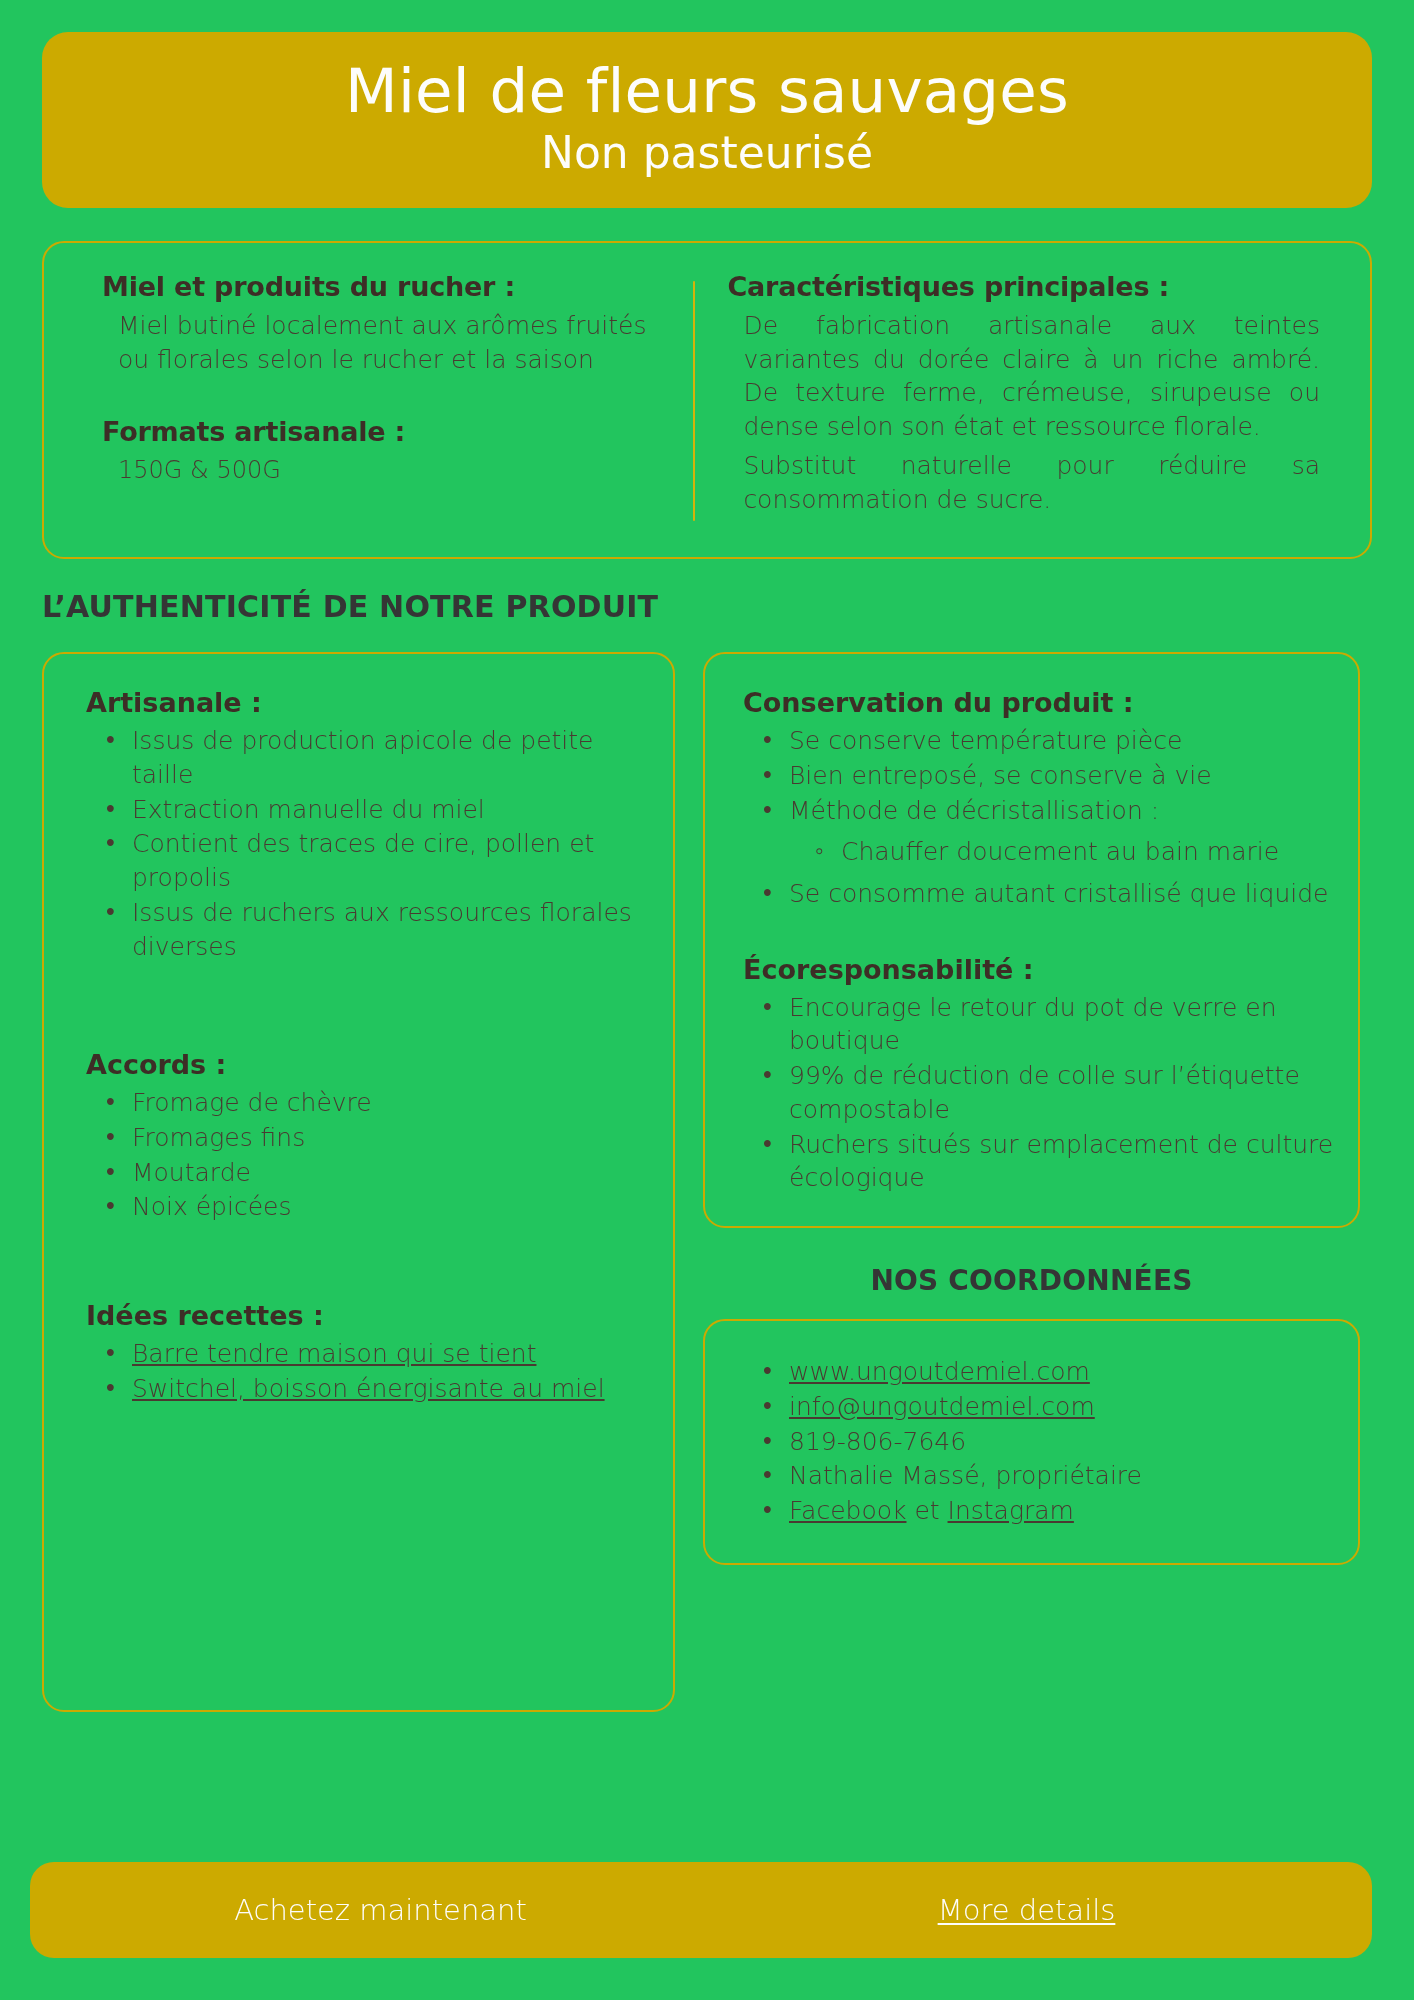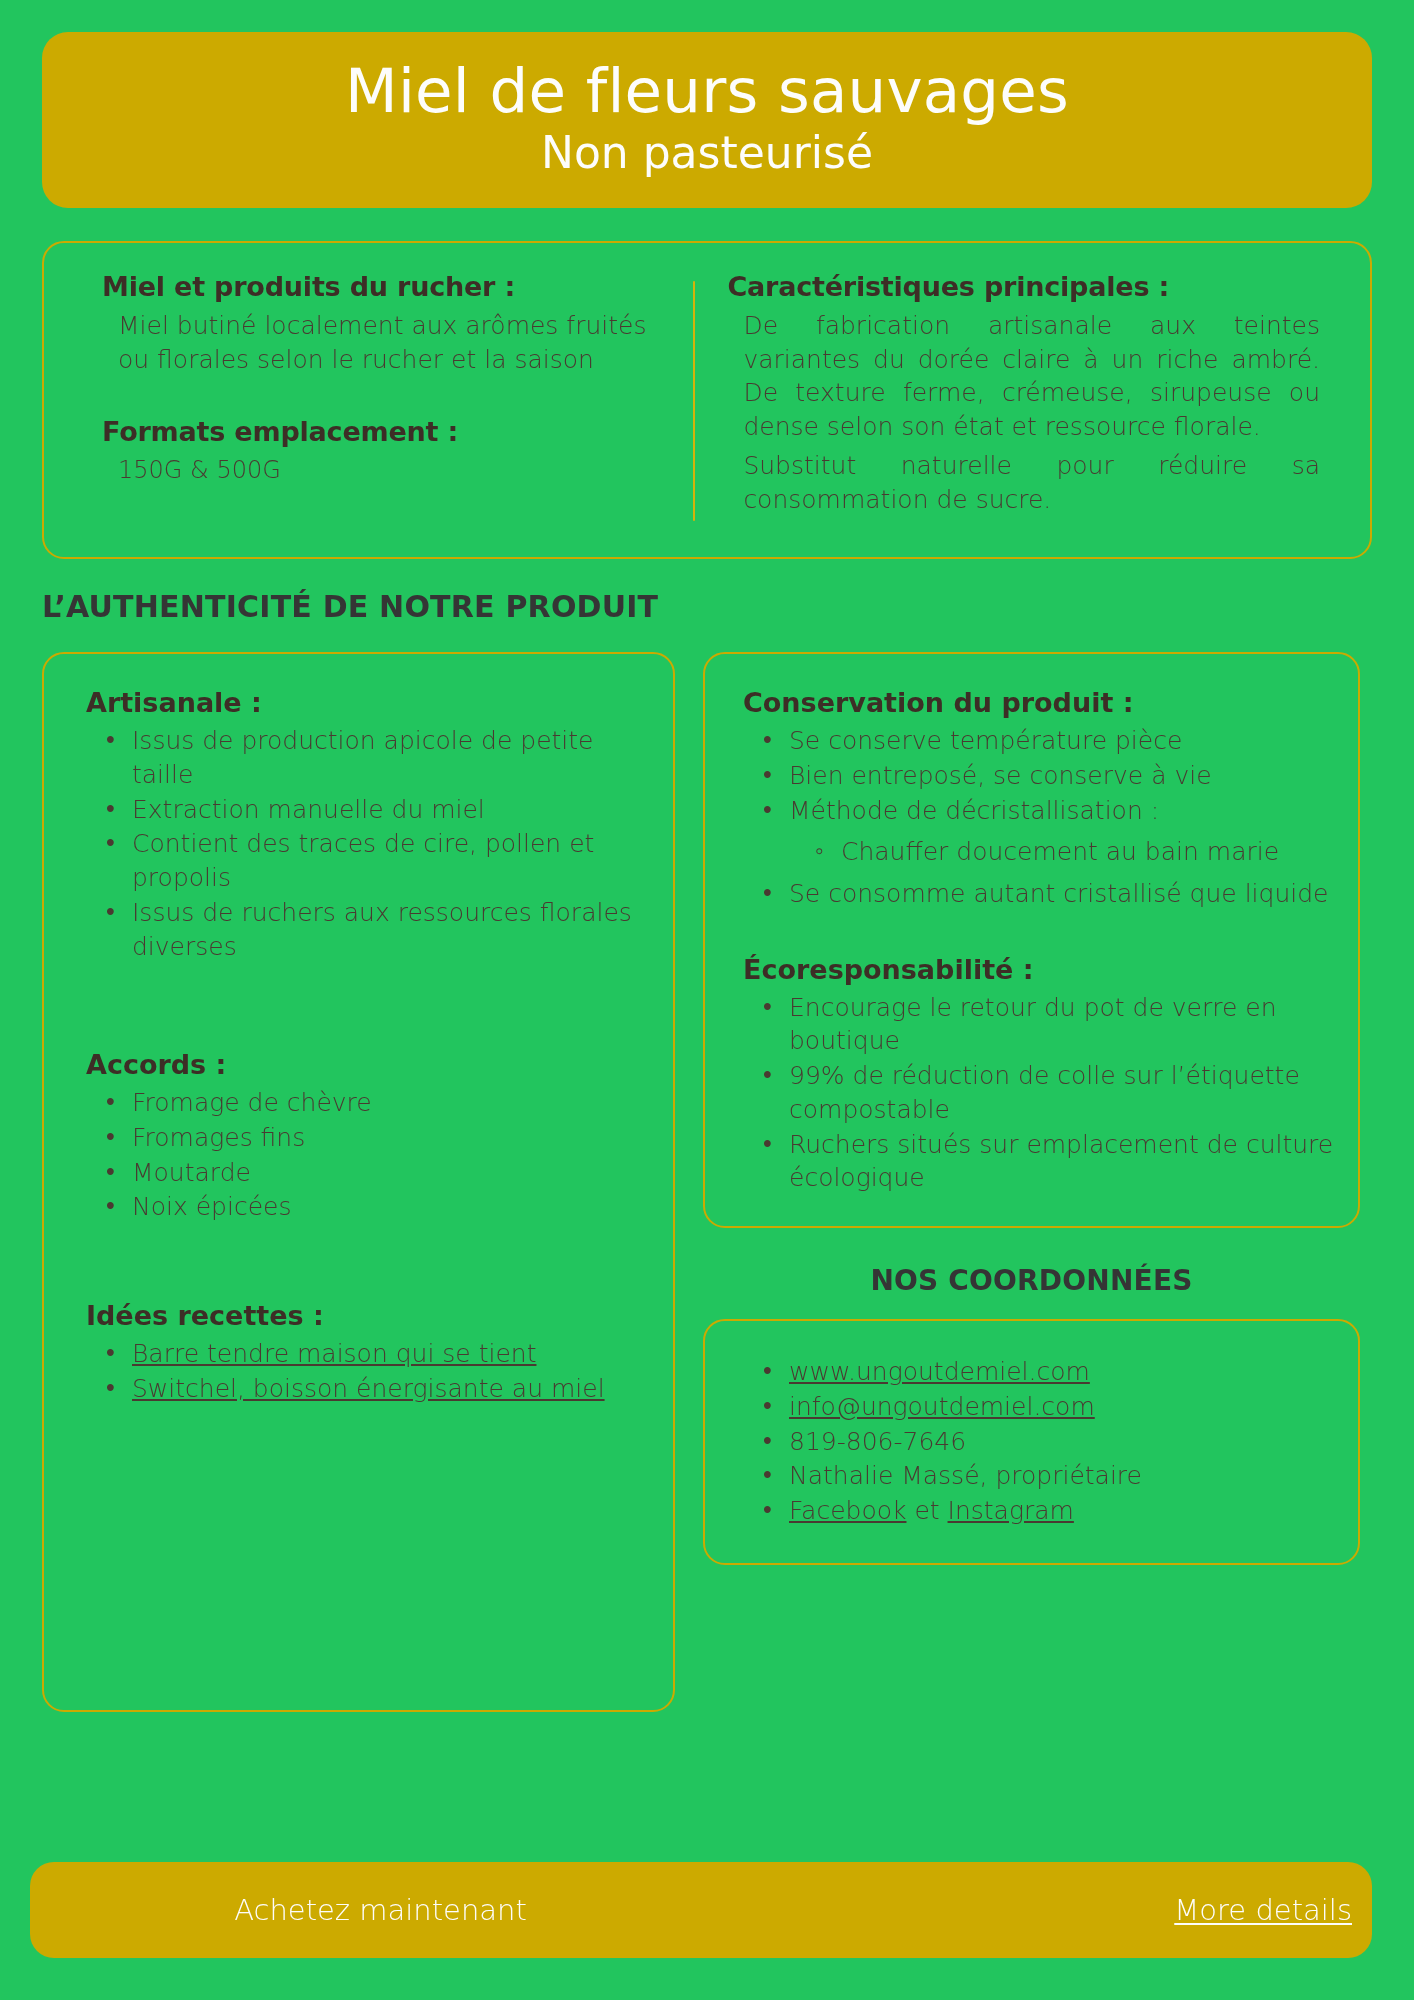--- a/index.html
+++ b/index.html
@@ -203,21 +203,21 @@
   .footer-cta {
     width: 50%;
     text-align: center;
     font-size: 29px;
     font-weight: 300;
     color: #fdfdfb;
     padding-left: 30px;
   }
   .footer-more {
     width: 50%;
-    text-align: right;
+    text-align: center;
     font-size: 29px;
     font-weight: 300;
     color: #fdfdfb;
     text-decoration: underline;
     text-underline-offset: 3px;
     padding-right: 20px;
   }
 </style>
 </head>
 <body>
@@ -226,21 +226,21 @@
 
   <div class="header-banner">
     <div class="header-title">Miel de fleurs sauvages</div>
     <div class="header-subtitle">Non pasteurisé</div>
   </div>
 
   <div class="intro-card">
     <div class="intro-col-left">
       <div class="intro-heading">Miel et produits du rucher :</div>
       <div class="intro-text">Miel butiné localement aux arômes fruités ou florales selon le rucher et la saison</div>
-      <div class="intro-heading spaced">Formats emplacement :</div>
+      <div class="intro-heading spaced">Formats artisanale :</div>
       <div class="intro-text small">150G  &amp; 500G</div>
     </div>
 
     <div class="intro-divider"></div>
 
     <div class="intro-col-right">
       <div class="intro-heading">Caractéristiques principales :</div>
       <div class="intro-text justify">De fabrication artisanale aux teintes variantes du dorée claire à un riche ambré. De texture ferme, crémeuse, sirupeuse ou dense selon son état et ressource florale.</div>
       <div class="intro-text justify">Substitut naturelle pour réduire sa consommation de sucre.</div>
     </div>

